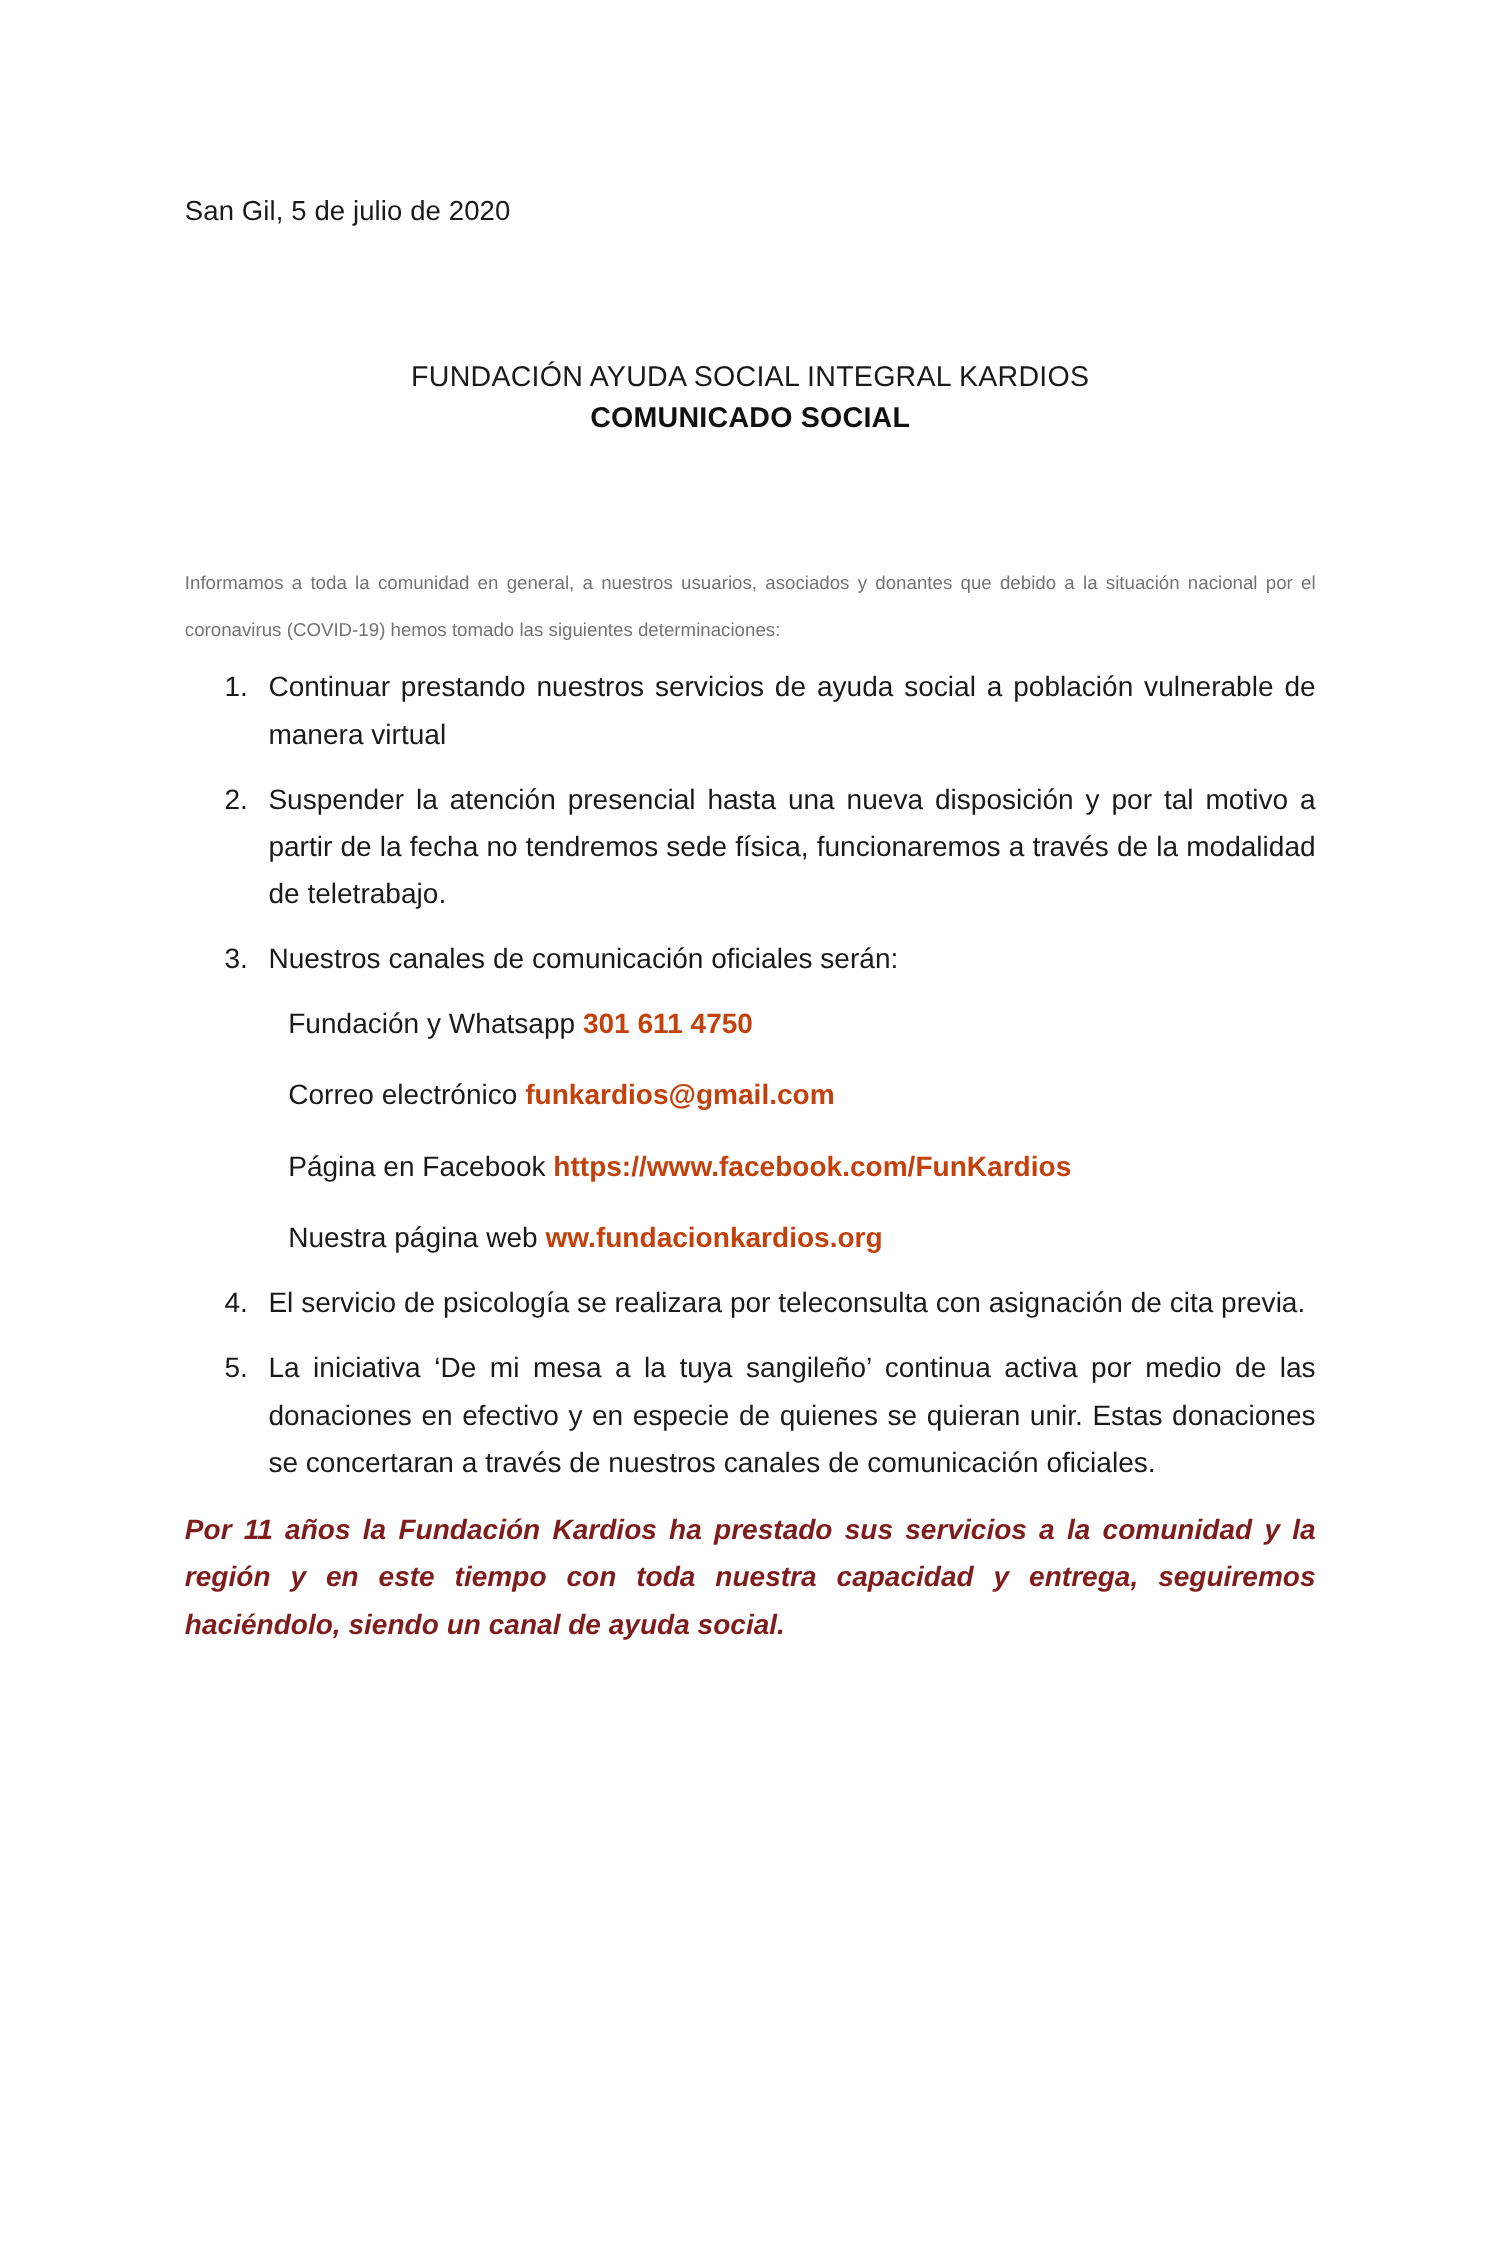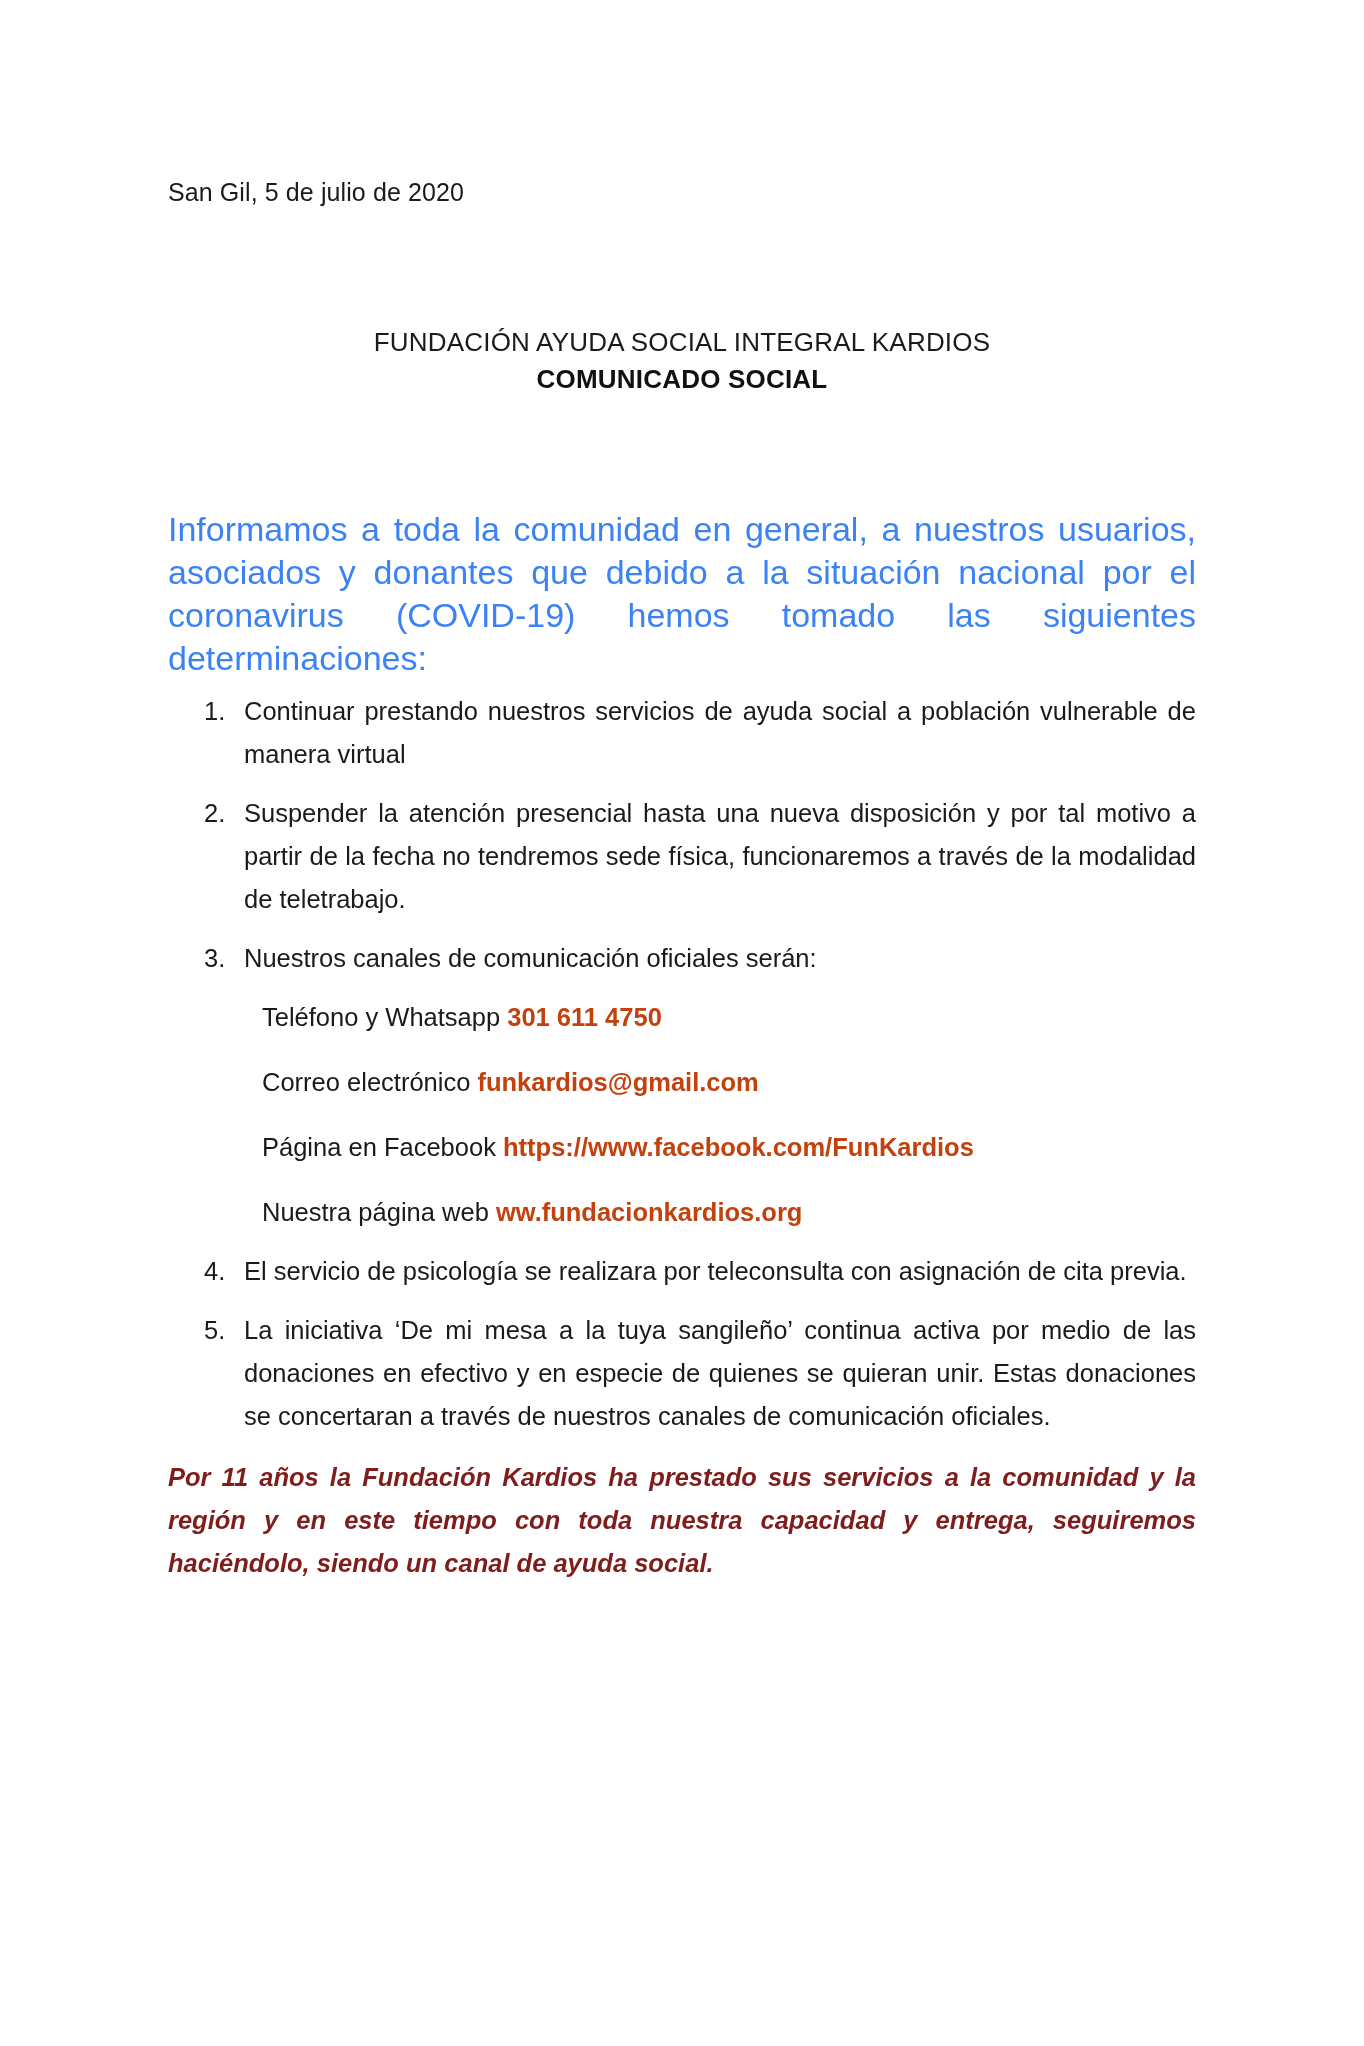--- a/index.html
+++ b/index.html
@@ -63,23 +63,23 @@
   .body-block {
     position: absolute;
     left: 0;
     top: 508px;
     width: 1028px;
   }
 
   .para {
     text-align: justify;
     text-justify: inter-word;
-    font-size: 34px;
-    line-height: 43px;
-    color: #3b82f6;
+    font-size: 17px;
+    line-height: 43px;
+    color: #737373;
     margin: 0 0 10px 0;
   }
 
   ol.items {
     list-style: none;
     margin: 8px 0 0 0;
     padding: 0;
   }
   ol.items > li {
     position: relative;
@@ -173,21 +173,21 @@
           <span class="item-num">2.</span>
           <span class="item-text">Suspender la atención presencial hasta una nueva disposición y por tal motivo a partir de la fecha no tendremos sede física, funcionaremos a través de la modalidad de teletrabajo.</span>
         </li>
 
         <li>
           <span class="item-num">3.</span>
           <span class="item-text nojust">Nuestros canales de comunicación oficiales serán:</span>
 
           <ul class="channels">
             <li>
-              <span>Teléfono y Whatsapp </span><span class="chan-value">301 611 4750</span>
+              <span>Fundación y Whatsapp </span><span class="chan-value">301 611 4750</span>
             </li>
             <li>
               <span>Correo electrónico </span><span class="chan-value">funkardios@gmail.com</span>
             </li>
             <li>
               <span>Página en Facebook </span><span class="chan-value">https://www.facebook.com/FunKardios</span>
             </li>
             <li>
               <span>Nuestra página web </span><span class="chan-value">ww.fundacionkardios.org</span>
             </li>

